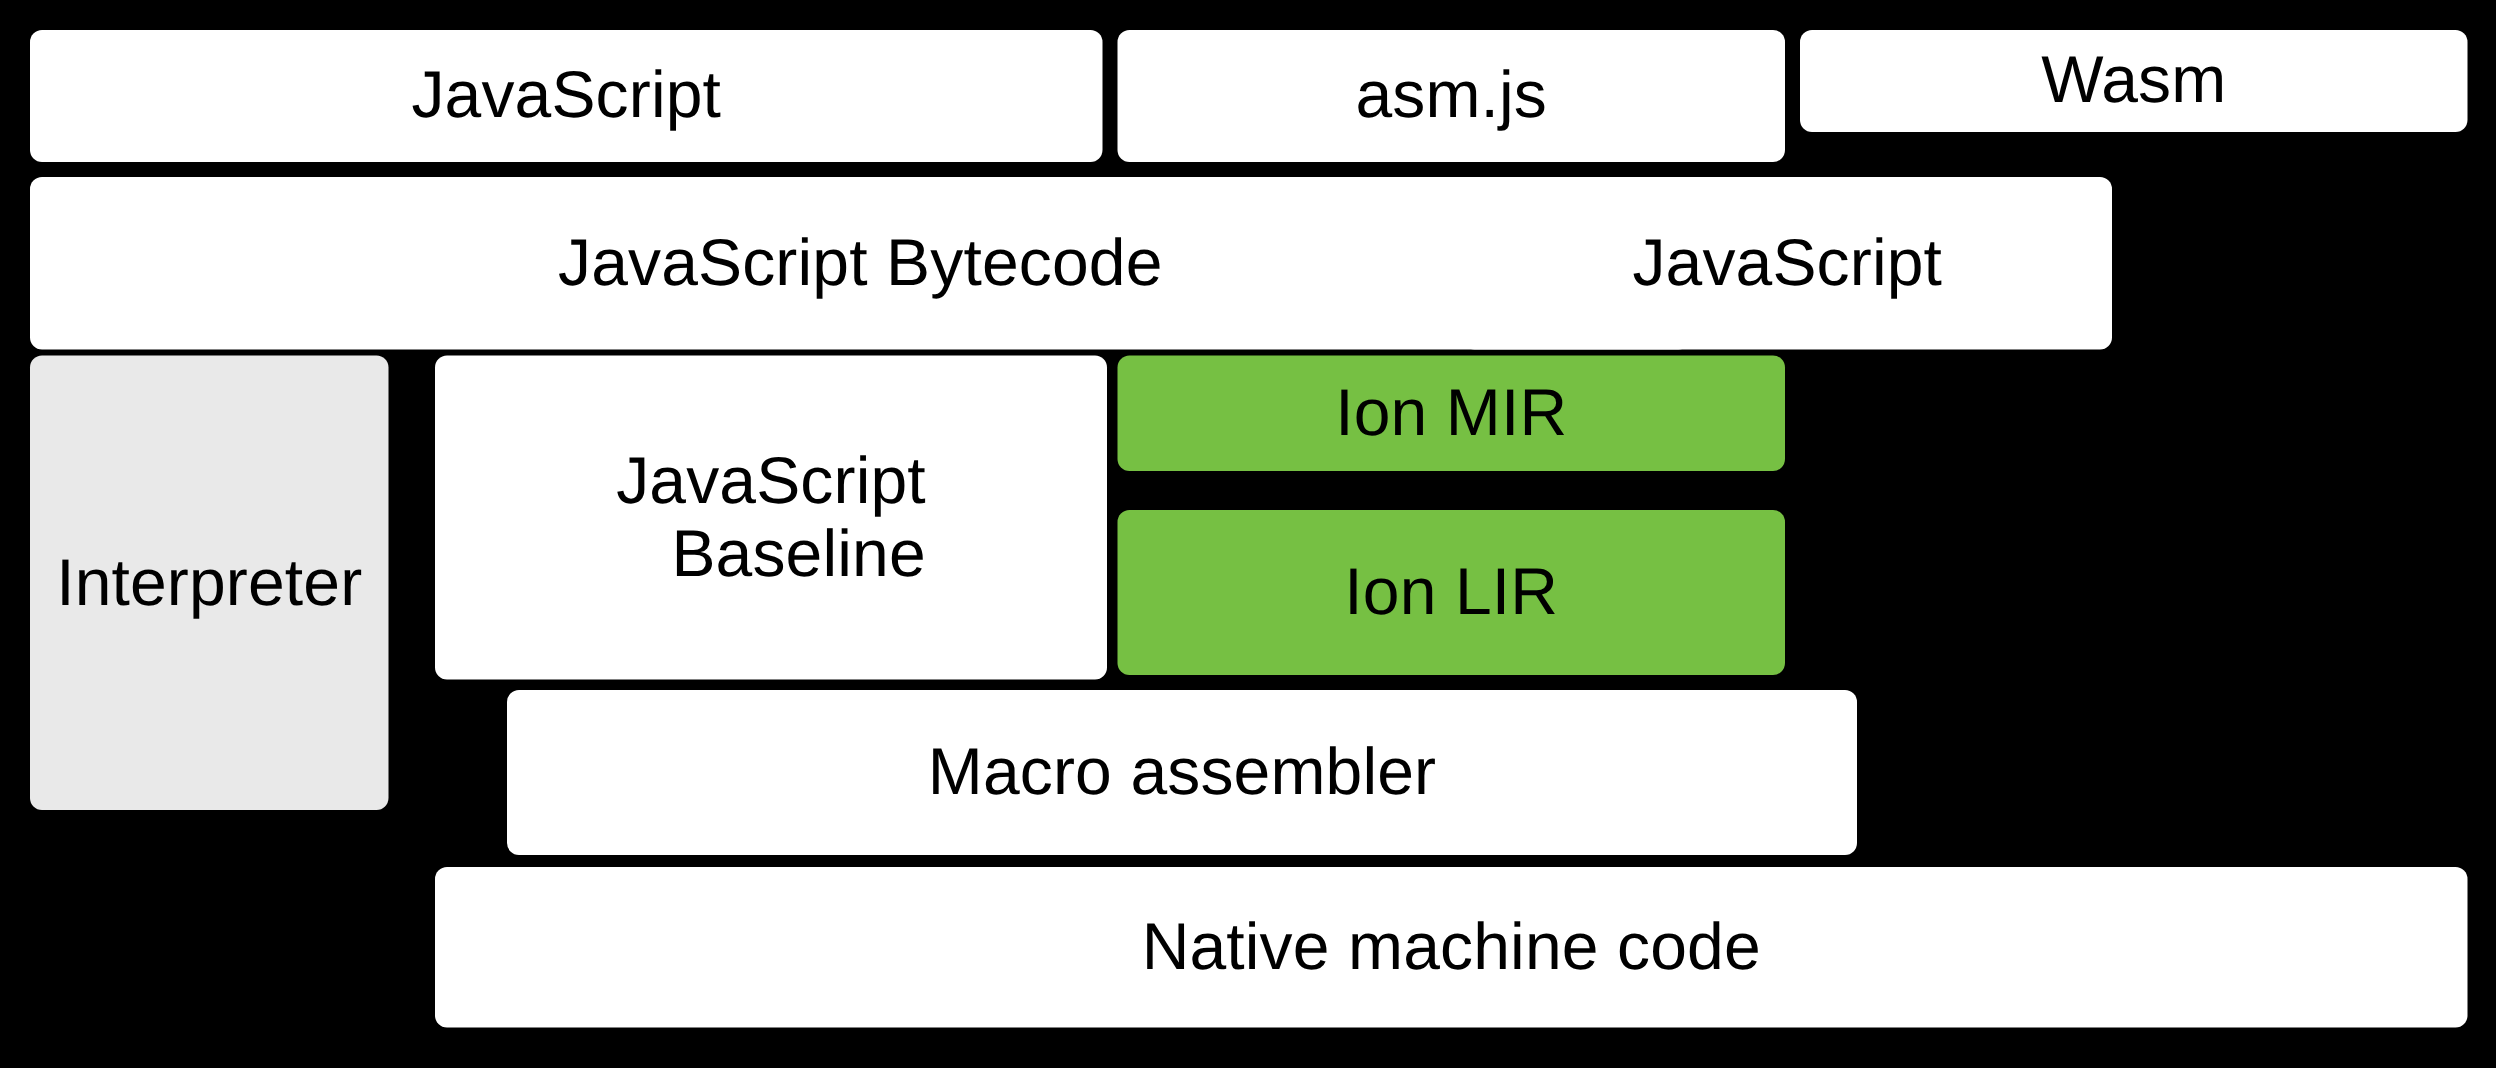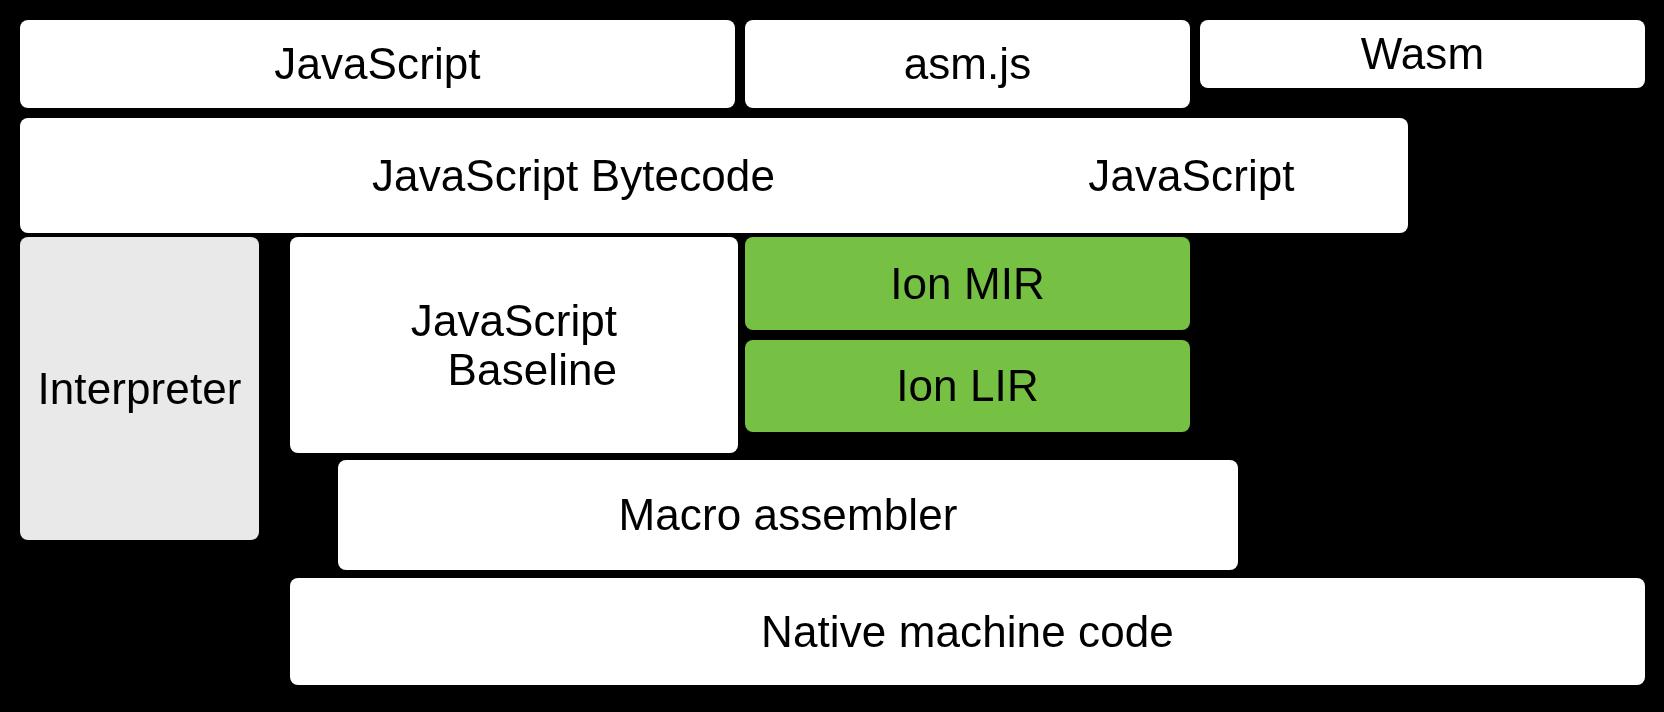--- a/index.html
+++ b/index.html
@@ -43,17 +43,17 @@
 
 <div id="stage">
     <div class="box" style="left: 20px; top: 20px; width: 715px; height: 88px;">JavaScript</div>
     <div class="box" style="left: 745px; top: 20px; width: 445px; height: 88px;">asm.js</div>
     <div class="box" style="left: 1200px; top: 20px; width: 445px; height: 68px;">Wasm</div>
     <div class="box" style="left: 20px; top: 118px; width: 1107px; height: 115px;">JavaScript Bytecode</div>
     <div class="box" style="left: 975px; top: 118px; width: 433px; height: 115px;">JavaScript</div>
     <div class="box gray" style="left: 20px; top: 237px; width: 239px; height: 303px;">Interpreter</div>
     <div class="box" style="left: 290px; top: 237px; width: 448px; height: 216px;">JavaScript
 Baseline</div>
-    <div class="box green" style="left: 745px; top: 237px; width: 445px; height: 93px;">Ion MIR</div>
-    <div class="box green" style="left: 745px; top: 340px; width: 445px; height: 92px;">Ion LIR</div>
+    <div class="box green" style="left: 745px; top: 237px; width: 445px; height: 77px;">Ion MIR</div>
+    <div class="box green" style="left: 745px; top: 340px; width: 445px; height: 110px;">Ion LIR</div>
     <div class="box" style="left: 290px; top: 460px; width: 900px; height: 110px; margin-left: 48px;">Macro assembler</div>
     <div class="box" style="left: 290px; top: 578px; width: 1355px; height: 107px;">Native machine code</div>
   </div>
 
 </body></html>

